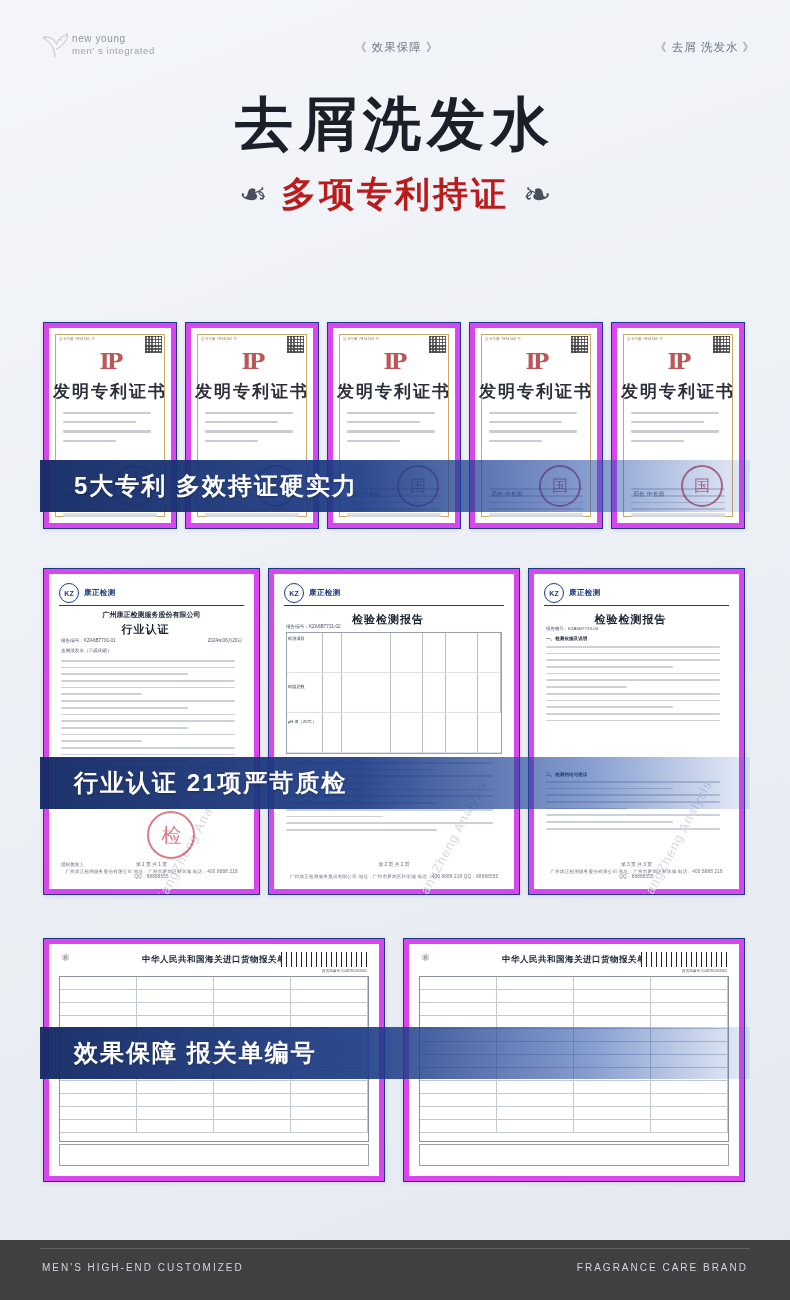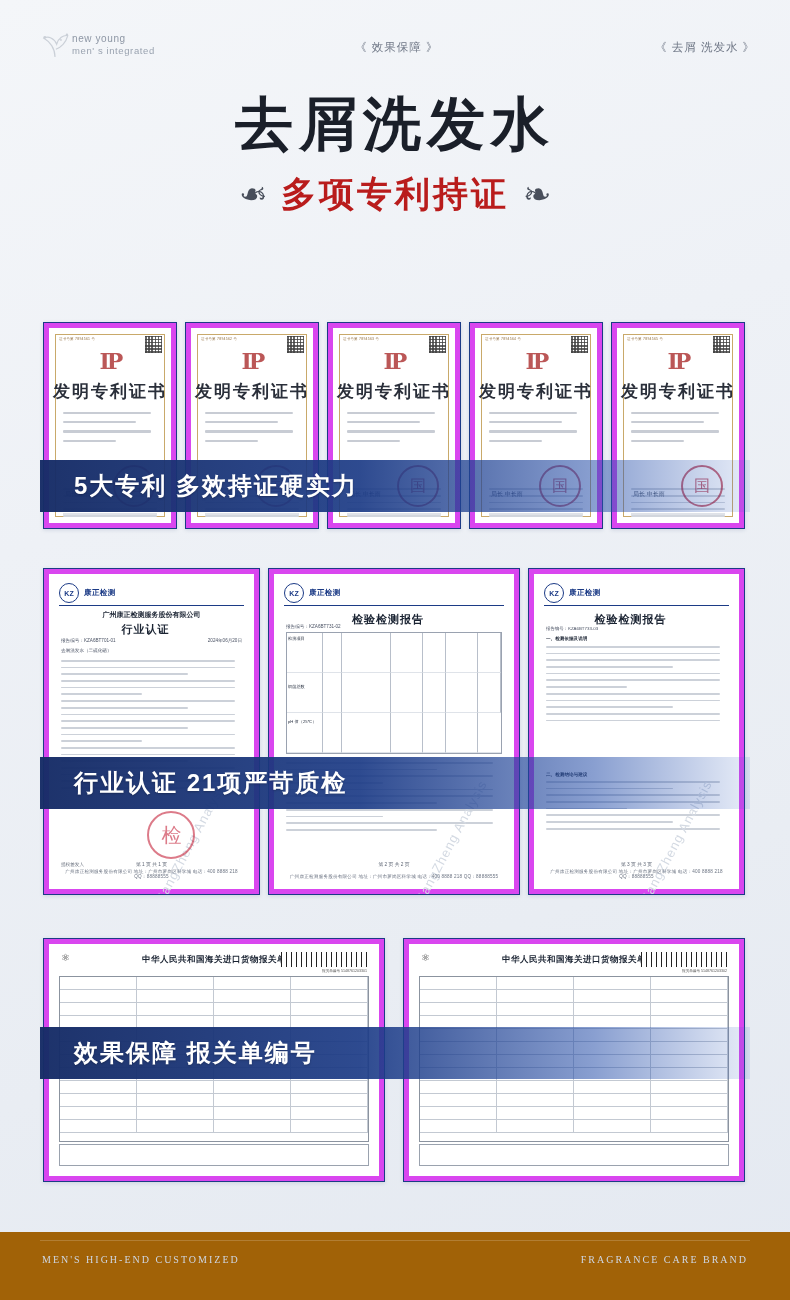--- a/index.html
+++ b/index.html
@@ -174,22 +174,22 @@
     position:absolute;left:40px;width:710px;height:52px;
     background:linear-gradient(90deg,rgba(22,44,102,.97) 0%,rgba(28,59,134,.92) 45%,rgba(40,80,170,.55) 78%,rgba(60,105,200,.12) 100%);
     display:flex;align-items:center;
     color:#fff;font-size:24px;font-weight:bold;letter-spacing:2px;
     padding-left:34px;box-sizing:border-box;
     text-shadow:0 1px 2px rgba(0,0,0,.25);
   }
 
   
   .footer{
-    position:absolute;left:0;bottom:0;width:790px;height:68px;
-    background:#a16207;color:#e6ebf3;font-family:Liberation Serif, serif;
+    position:absolute;left:0;bottom:0;width:790px;height:60px;
+    background:#404040;color:#e6ebf3;
   }
   .footer .line{
     position:absolute;left:40px;right:40px;top:8px;height:1px;background:rgba(255,255,255,.18);
   }
   .footer .lt{position:absolute;left:42px;top:22px;font-size:10px;letter-spacing:2px;color:#cfd7e4;}
   .footer .rt{position:absolute;right:42px;top:22px;font-size:10px;letter-spacing:2px;color:#cfd7e4;}
 </style>
 </head>
 <body>
 

